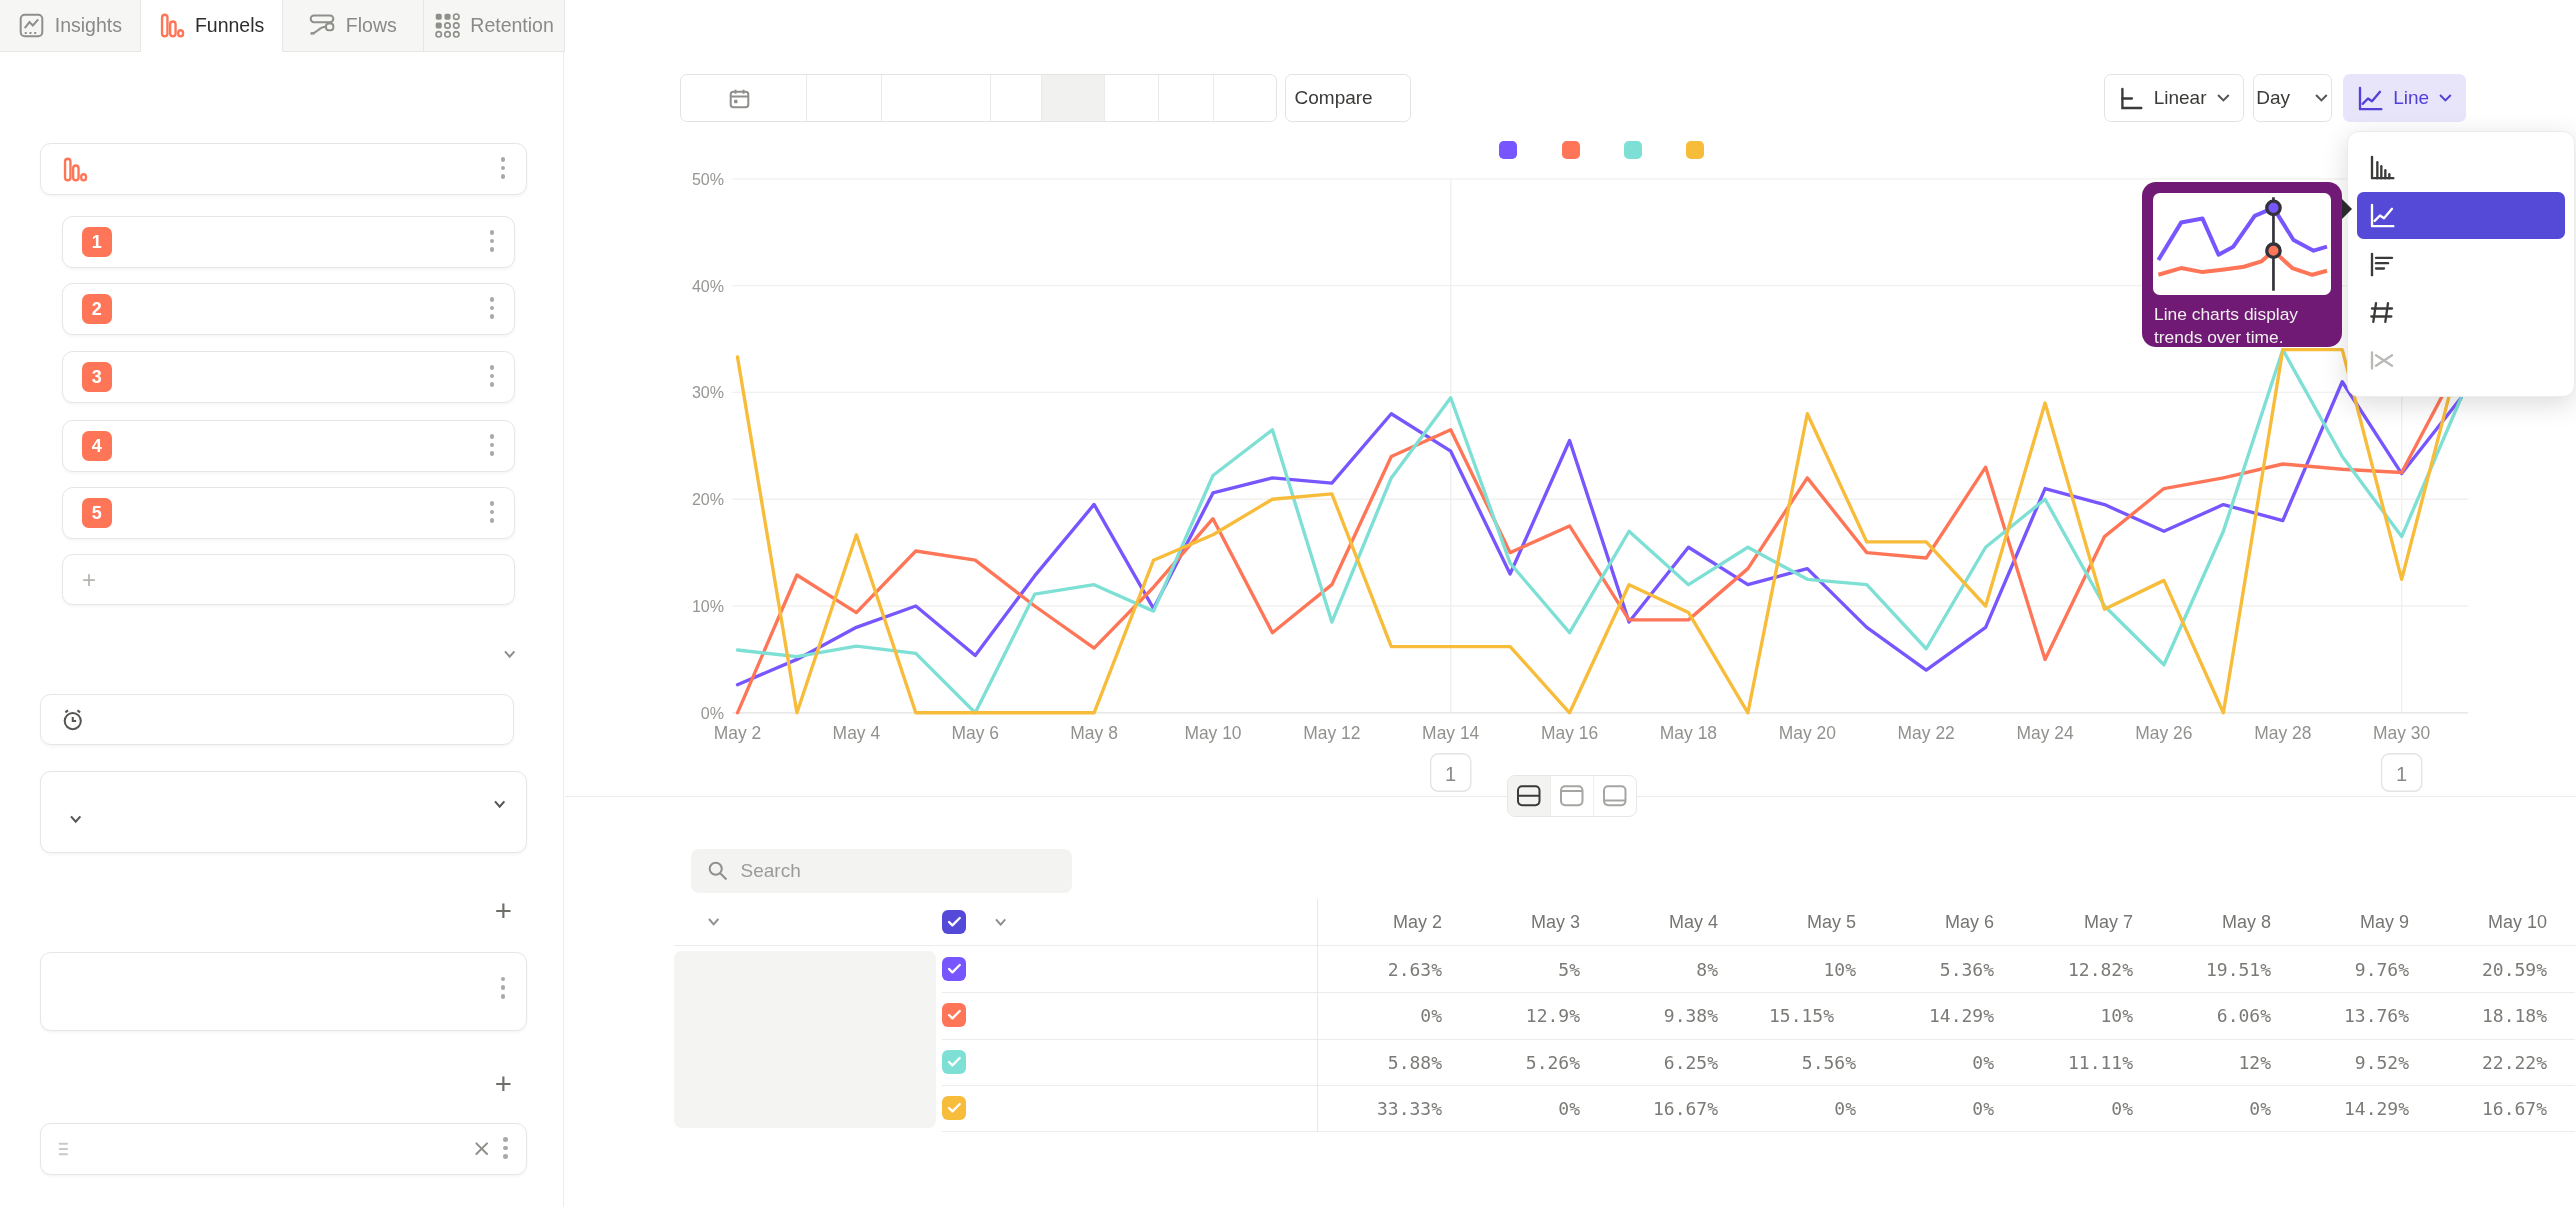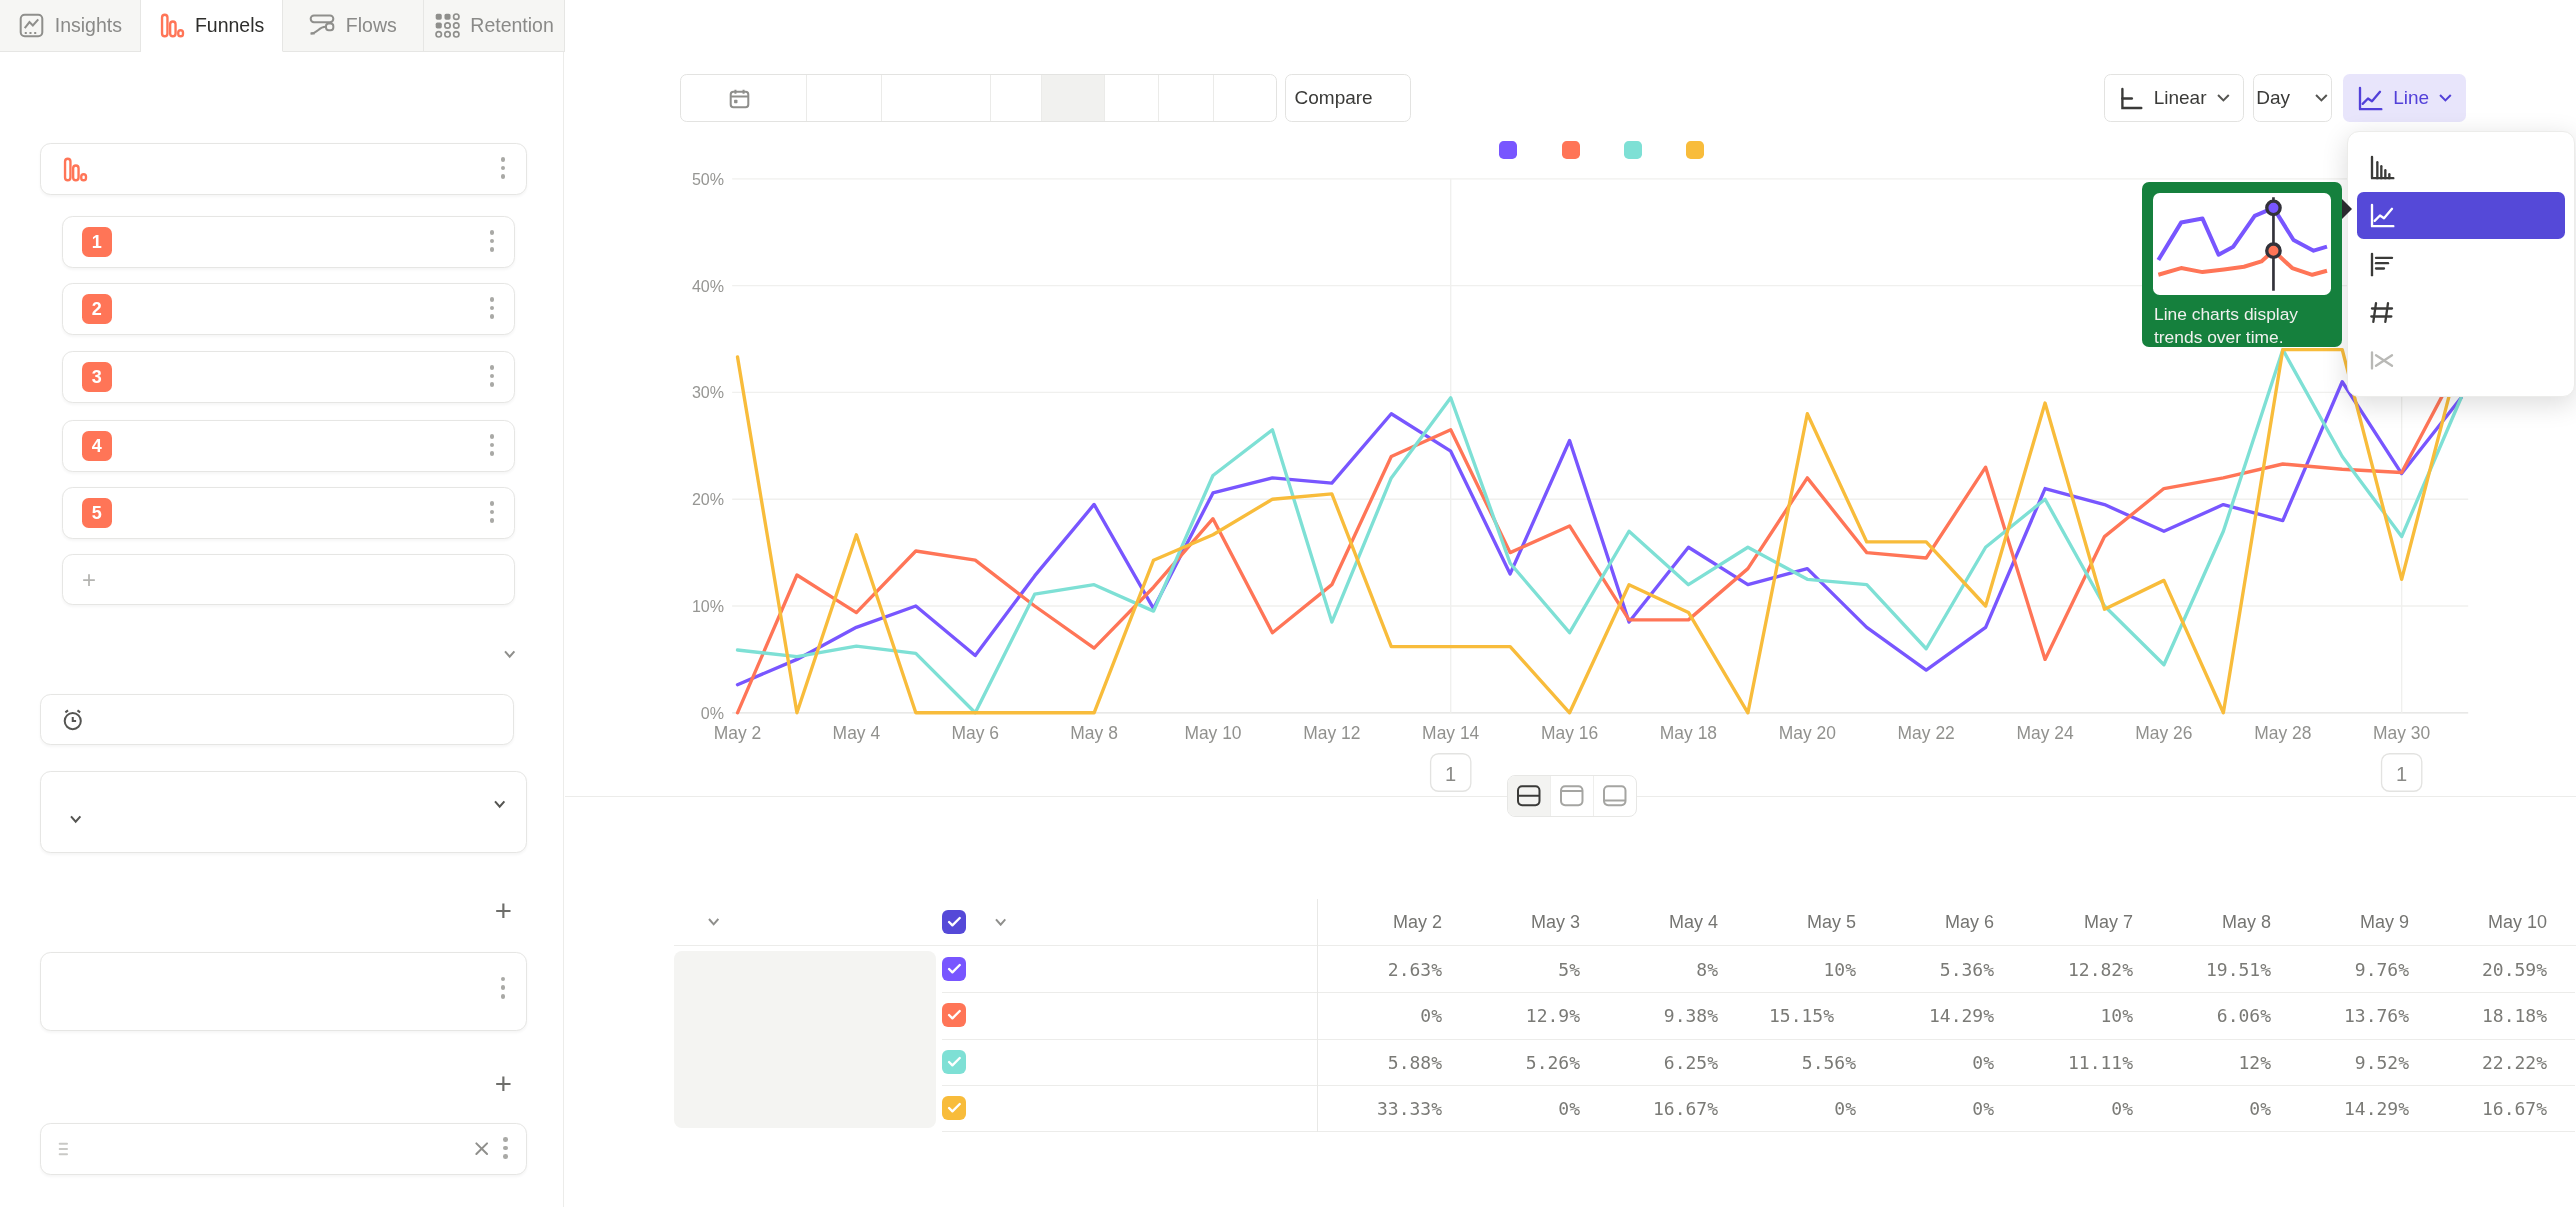--- a/index.html
+++ b/index.html
@@ -65,22 +65,22 @@
   #funnelcell{position:absolute;left:0;top:52px;width:262px;height:177px;background:#f4f4f2;
       border-radius:8px;color:#8a8a88;font-size:18px;padding:17.4px 20px;box-sizing:border-box;}
   
   #chartmenu{position:absolute;left:2347px;top:131px;width:228px;background:#fff;border:0.7px solid #ececea;
       border-radius:12px;box-shadow:0 6.7px 27px rgba(0,0,0,.14);padding:10.7px 9.4px;box-sizing:border-box;z-index:10;}
   .menuitem{height:47px;display:flex;align-items:center;gap:14.8px;border-radius:6.7px;padding:0 10.7px;
       font-size:20px;color:#39393 6;cursor:pointer;box-sizing:border-box;margin:1.3px 0;}
   .menuitem.selected{background:#5549D8;color:#fff;}
   .menuitem.disabled{color:#b9b9b6;}
   
-  #charttooltip{position:absolute;left:2142px;top:182px;width:200px;height:165px;background:#15803d;
-      border-radius:7px;z-index:11;box-sizing:border-box;padding-left:30px;}
+  #charttooltip{position:absolute;left:2142px;top:182px;width:200px;height:165px;background:#701a75;
+      border-radius:14px;z-index:11;box-sizing:border-box;padding-left:30px;}
   #charttooltip .arrow{position:absolute;right:-10px;top:17.4px;width:0;height:0;
       border:10.7px solid transparent;border-left-color:#2A292E;border-right-width:0;}
   #tt-mini{position:absolute;left:10.7px;top:10.7px;width:178px;height:102px;background:#fff;border-radius:6.7px;}
   #tt-caption{position:absolute;left:12px;top:121px;width:177px;font-size:17.4px;line-height:1.3;color:#f0f0ee;}
 </style>
 </head>
 <body>
 
 <div id="app">
   <div id="tabbar">
@@ -396,20 +396,27 @@
         </svg>
       </div>
       <div class="ltbtn">
         <svg width="25.5" height="21.5" viewBox="0 0 38 32" fill="none" stroke="#a5a5a2" stroke-width="3">
           <rect x="3" y="2" width="32" height="28" rx="6"></rect>
           <line x1="3" y1="23" x2="35" y2="23"></line>
         </svg>
       </div>
     </div>
 
+  <div id="searchbox">
+    <svg width="21.5" height="21.5" viewBox="0 0 32 32" fill="none" stroke="#8f8f8c" stroke-width="3">
+        <circle cx="13" cy="13" r="9"></circle>
+        <path d="M20 20 L29 29"></path>
+      </svg>
+    <span>Search</span>
+  </div>
   <div id="table">
       <div class="trow" style="top: 0px; height: 46px;">
         <div class="cell" style="left: 17px; display: flex; gap: 8px; align-items: center; color: rgb(63, 63, 61);">
           <span></span>
           <span style="color: rgb(155, 155, 152);"></span>
           <svg width="12" height="8.7" viewBox="0 0 18 13">
             <polyline points="3,2 10,10 17,2" fill="none" stroke="#8f8f8c" stroke-width="3"></polyline>
           </svg>
         </div>
         <div class="cell" style="left: 268px; display: flex; gap: 9.4px; align-items: center; color: rgb(63, 63, 61);">

